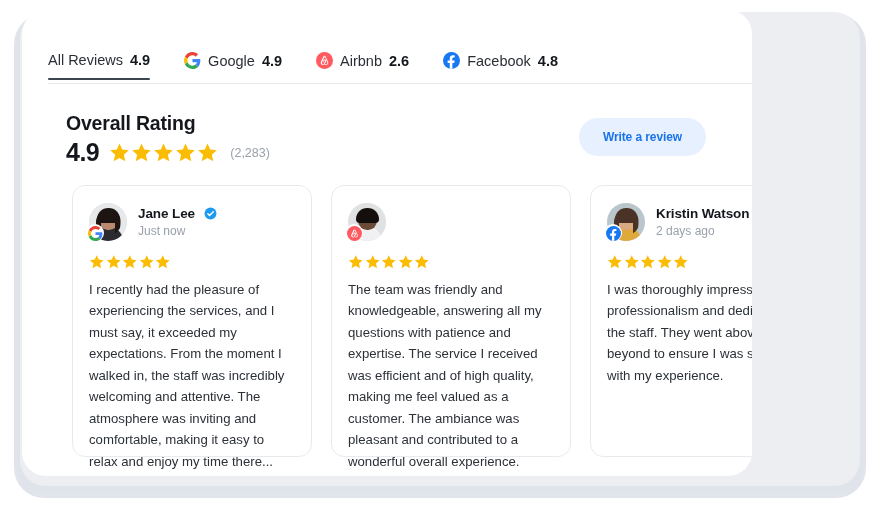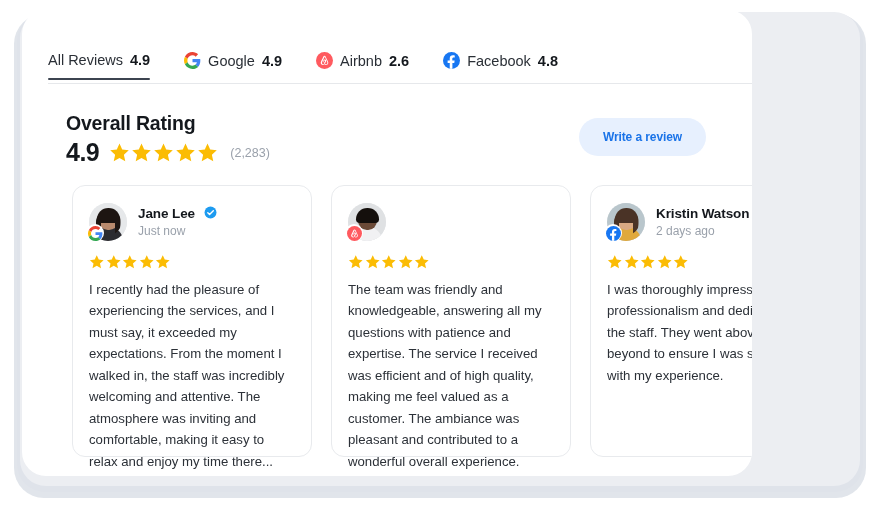--- a/index.html
+++ b/index.html
@@ -180,21 +180,21 @@
     width: 18px;
     height: 18px;
     border-radius: 50%;
     background: #fff;
     display: flex;
     align-items: center;
     justify-content: center;
   }
   .badge-src svg { width: 15px; height: 15px; display: block; }
 
-  .name-row { display: flex; align-items: flex-start; gap: 9px; }
+  .name-row { display: flex; align-items: center; gap: 9px; }
   .rev-name {
     font-size: 13.5px;
     font-weight: 700;
     color: #14181d;
     letter-spacing: -.1px;
   }
   .verified { width: 13px; height: 13px; flex: none; display: block; }
   .rev-time {
     font-size: 12px;
     color: #9aa1ab;

